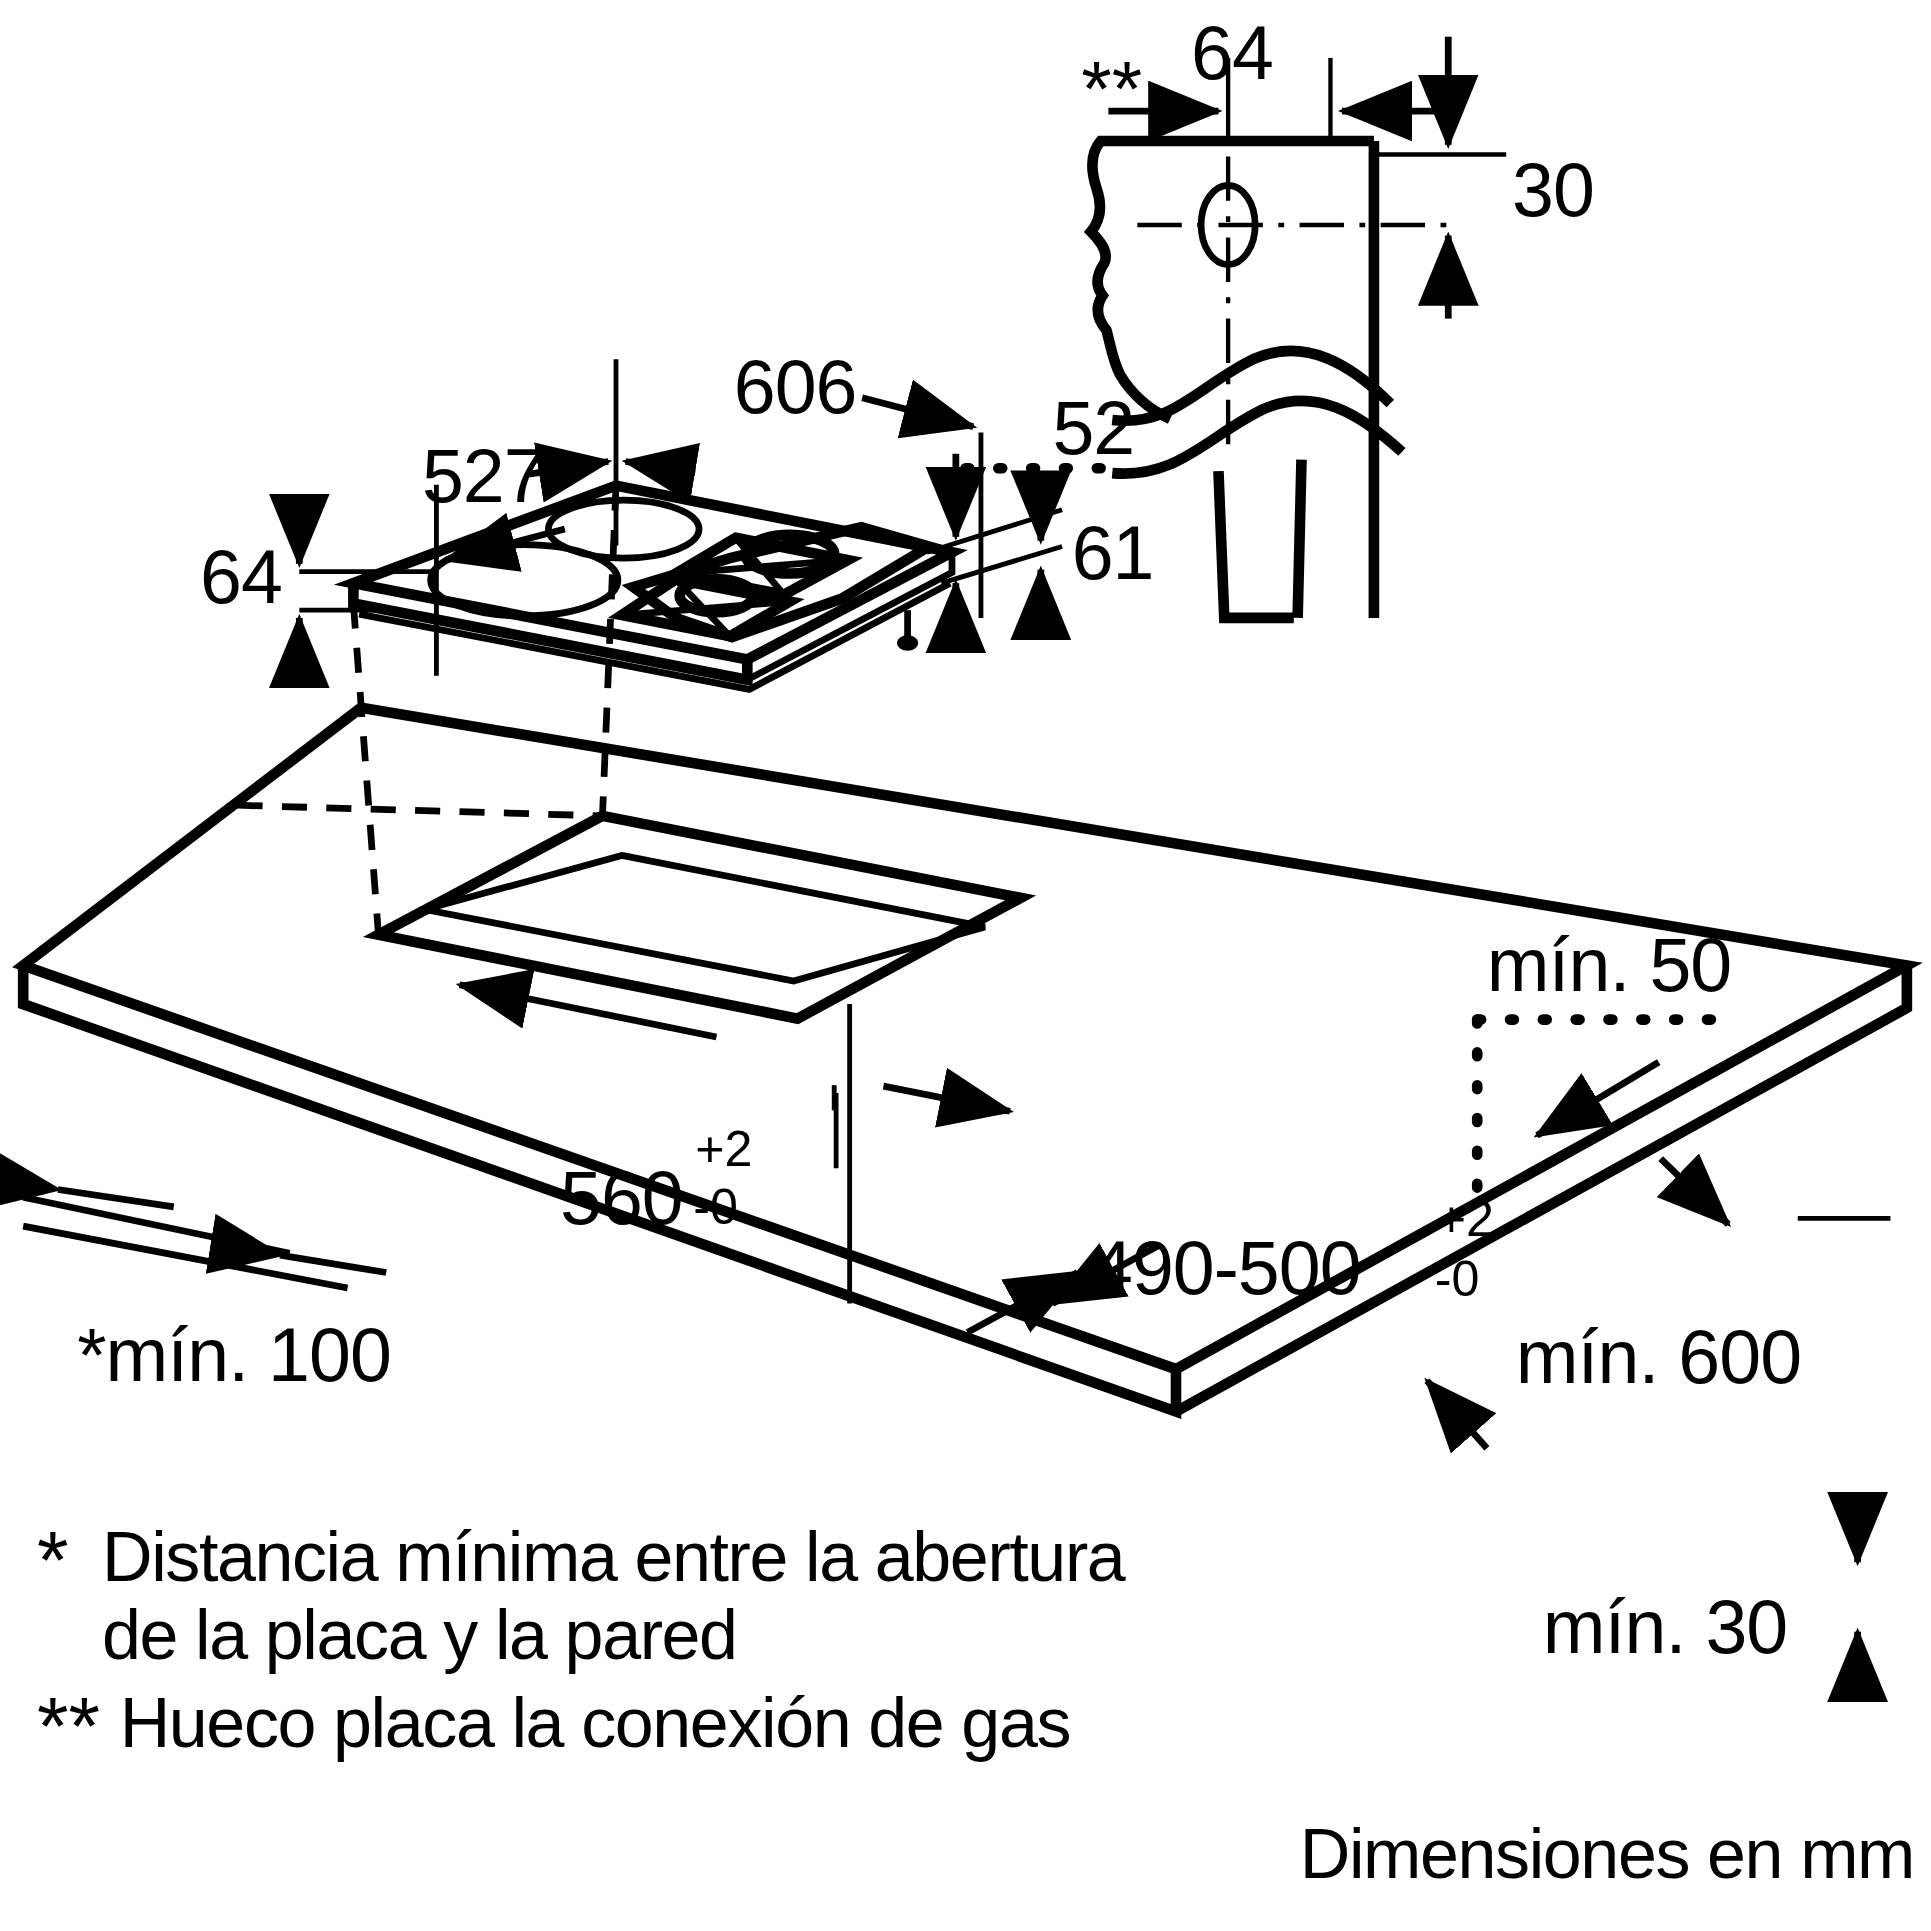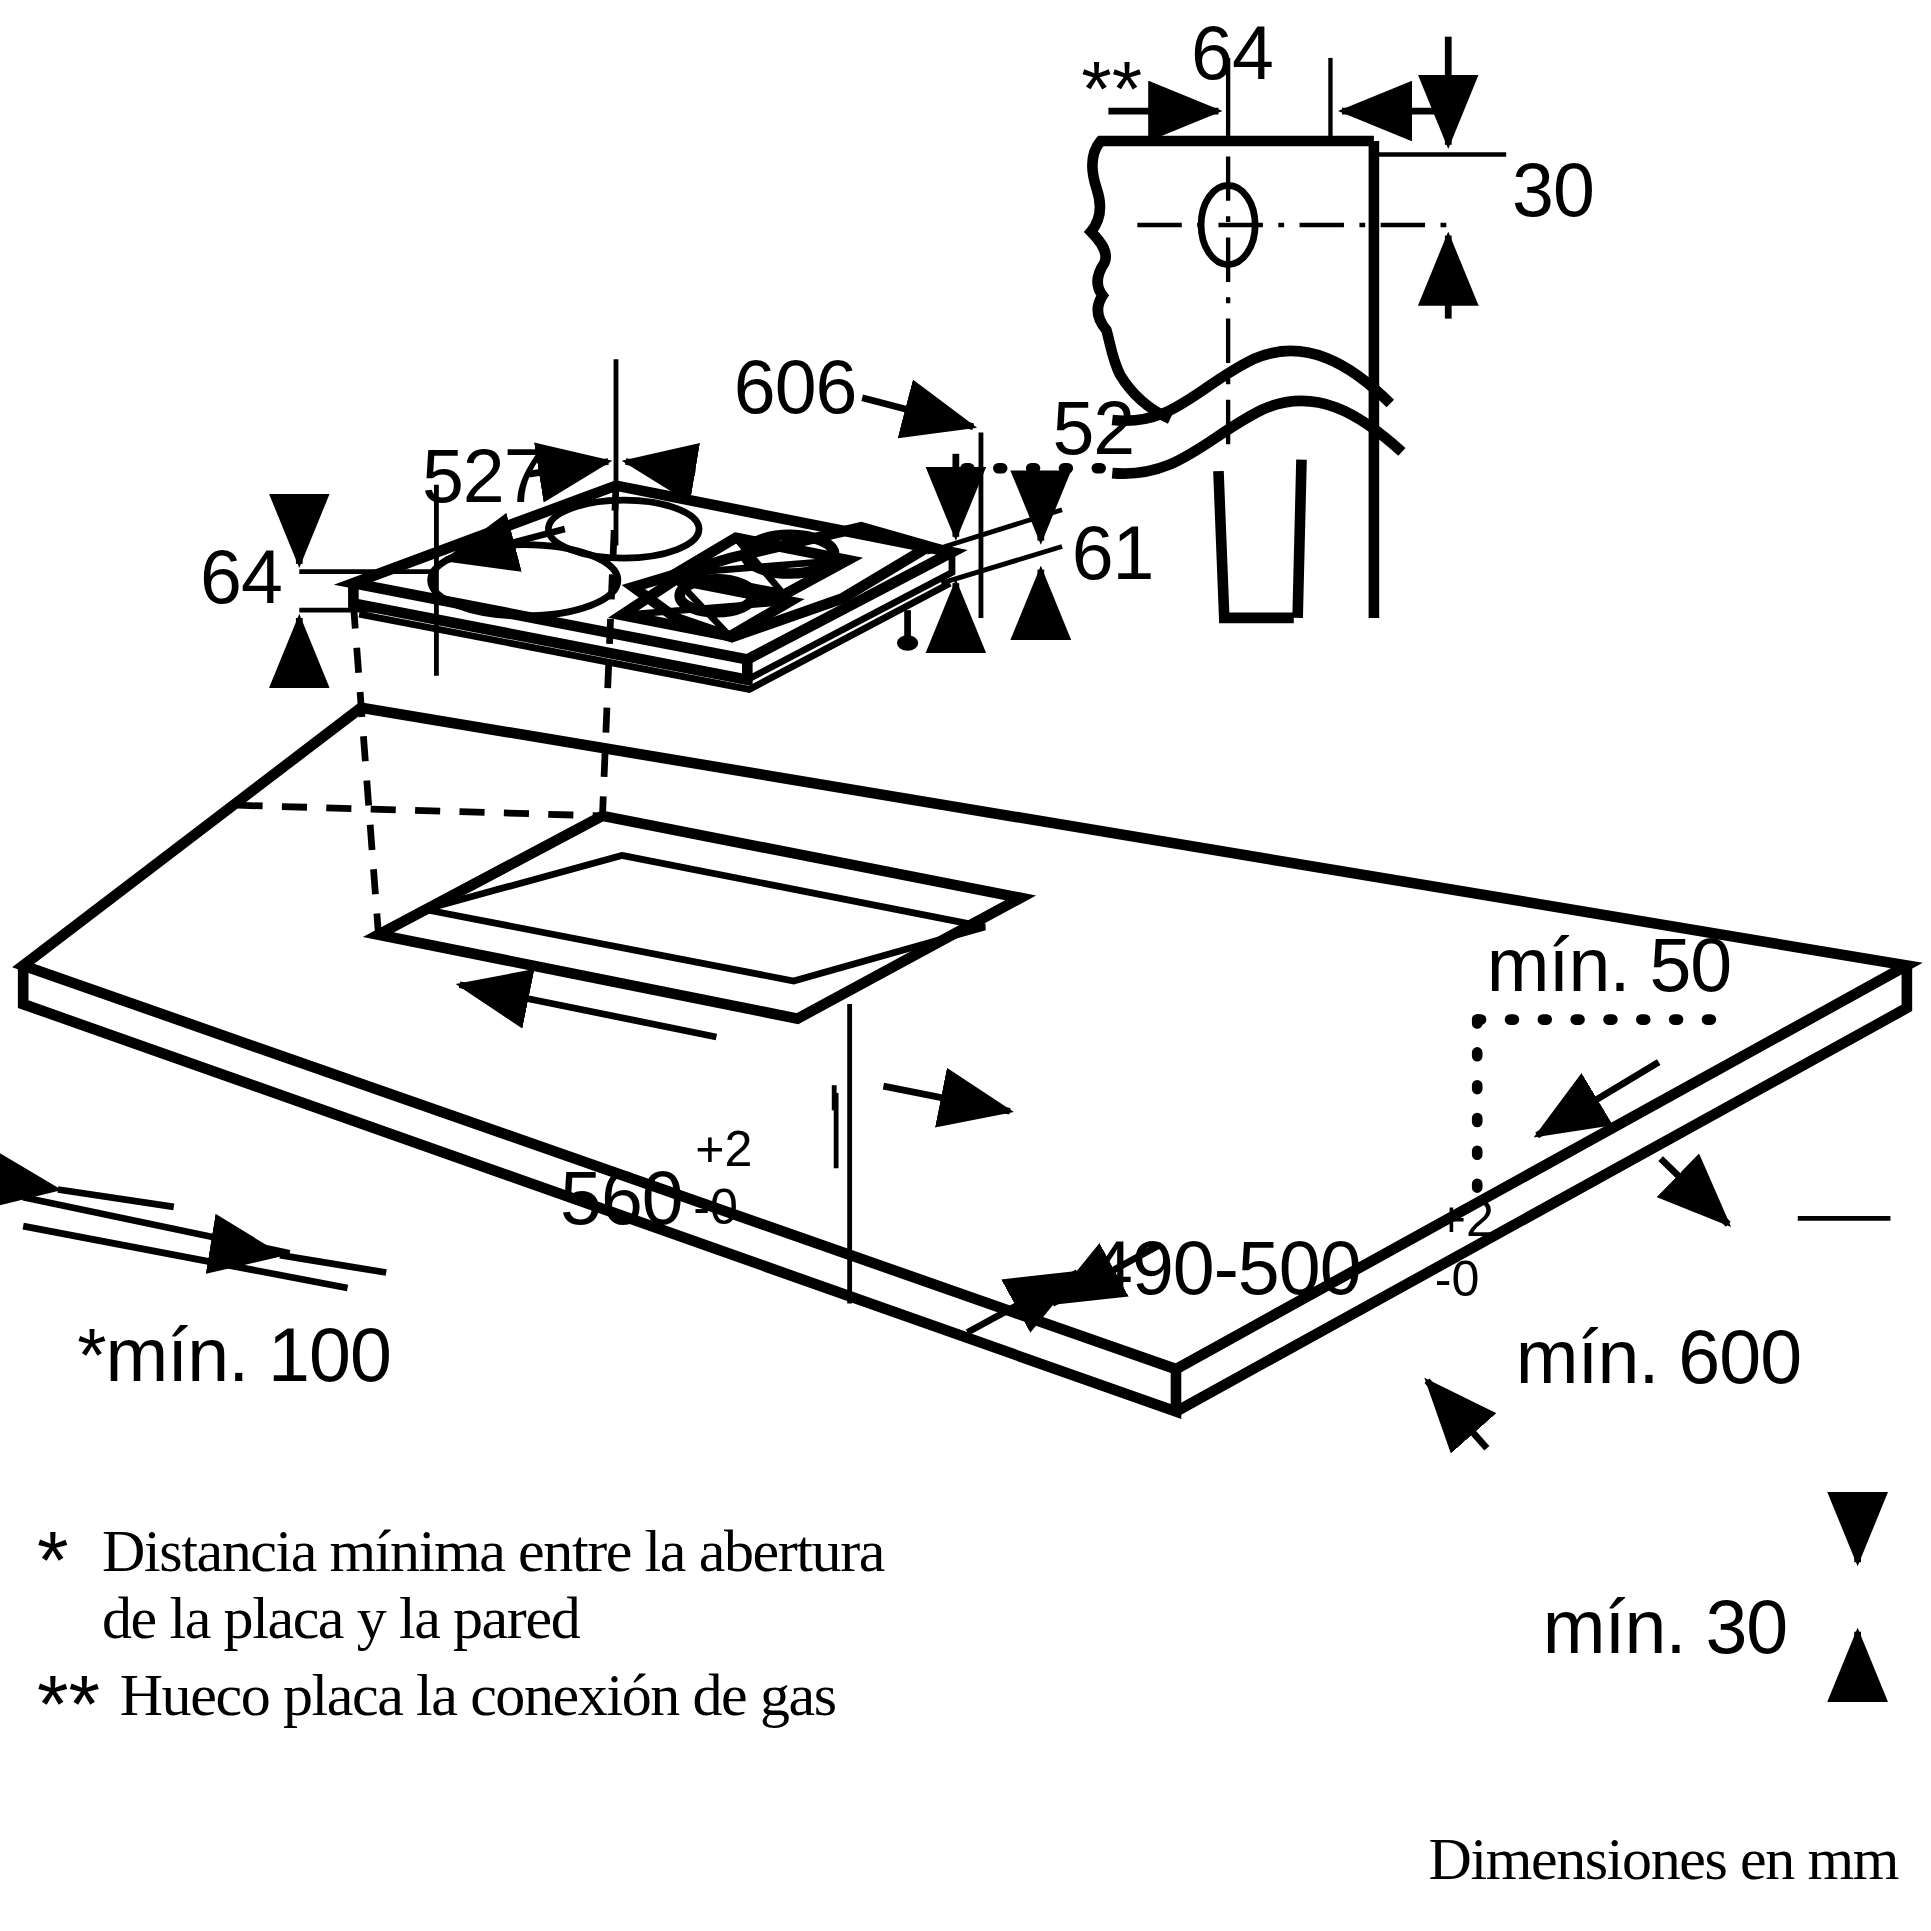--- a/index.html
+++ b/index.html
@@ -44,23 +44,23 @@
     fill: #000;
     font-size: 78px;
     letter-spacing: -1px;
   }
   .tol {
     font-family: "Liberation Sans", sans-serif;
     fill: #000;
     font-size: 52px;
   }
   .notetext {
-    font-family: Liberation Serif, serif;
-    fill: #000;
-    font-size: 60px;
+    font-family: Liberation Sans, sans-serif;
+    fill: #000;
+    font-size: 70px;
     letter-spacing: -1.4px;
   }
   .star {
     font-family: "Liberation Sans", sans-serif;
     fill: #000;
     font-size: 81px;
   }
 </style>
 </head>
 <body>
@@ -248,18 +248,18 @@
         <span class="notetext" style="display:block; line-height:1.12;">de la placa y la pared</span>
       </span>
     </div>
 
     <div style="display:flex; align-items:flex-start; gap:9.7px; margin-top:9.7px;">
       <span class="star" style="line-height:1.05; min-width:73px;">**</span>
       <span class="notetext" style="display:block; line-height:1.12;">Hueco placa la conexión de gas</span>
     </div>
   </div>
 
-  <div style="position:absolute; right:33px; bottom:37px;">
+  <div style="position:absolute; right:17px; bottom:37px;">
     <span class="notetext">Dimensiones en mm</span>
   </div>
 
 </div>
 
 
 </body></html>

